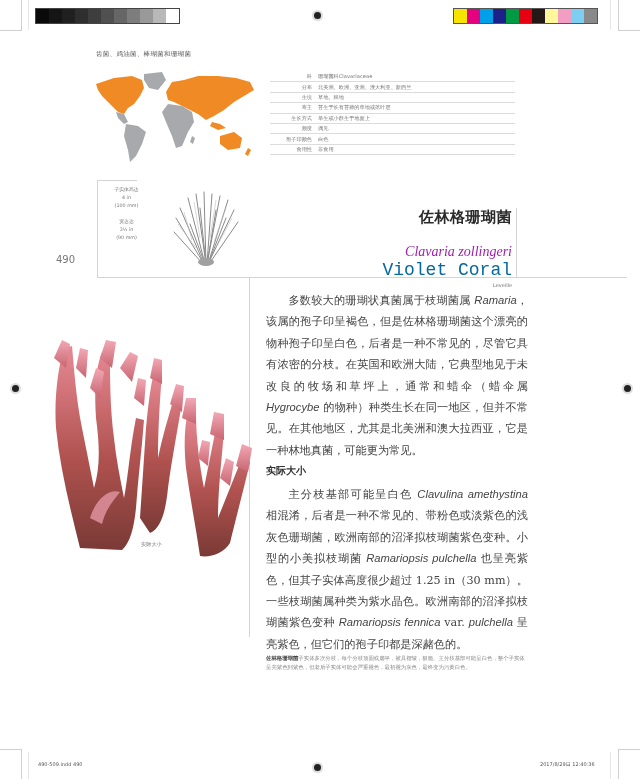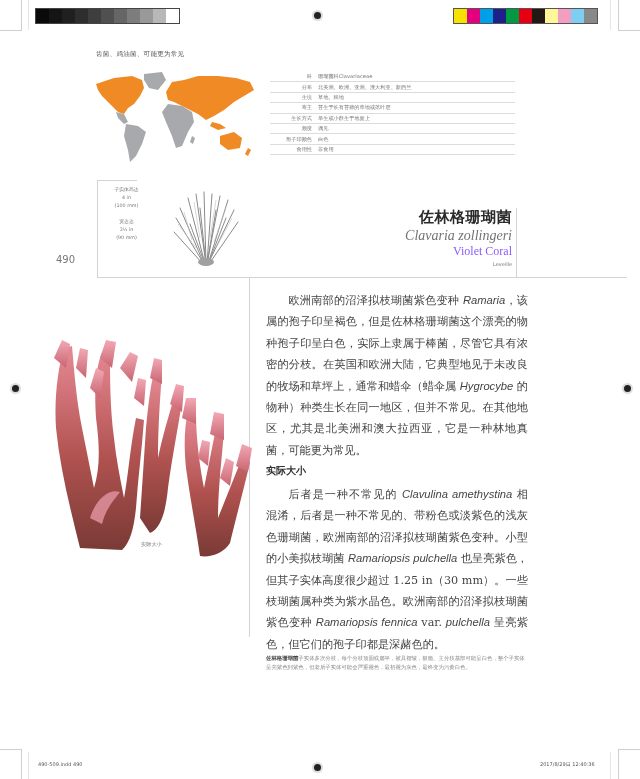--- a/index.html
+++ b/index.html
@@ -35,22 +35,22 @@
 
   
   .size-panel { left: 104px; top: 186px; width: 45px; text-align: center; font-family: "DejaVu Sans", sans-serif; font-size: 4.8px; color: #777; line-height: 8px; }
   .size-panel .gap { height: 8px; }
 
   .sketch { left: 170px; top: 188px; width: 72px; height: 80px; }
 
   
   .title-block { right: 128px; top: 208px; text-align: right; }
   .title-cn { font-size: 15px; font-weight: bold; color: #2a2a2a; font-family: "DejaVu Serif", serif; letter-spacing: 0.5px; }
-  .title-latin { font-size: 14px; font-style: italic; color: #737373; font-family: "Liberation Serif", serif; margin-top: 1px; }
-  .title-en { font-size: 12px; color: #8b5cf6; font-family: Liberation Serif, serif; }
+  .title-latin { font-size: 14px; font-style: italic; color: #a21caf; font-family: "Liberation Serif", serif; margin-top: 17px; }
+  .title-en { font-size: 18px; color: #0369a1; font-family: Liberation Mono, monospace; }
   .title-auth { font-size: 5px; color: #777; font-family: "DejaVu Sans", sans-serif; margin-top: 2px; }
 
   .page-num { left: 56px; top: 254px; font-family: "DejaVu Sans", sans-serif; font-size: 10px; color: #777; }
 
   
   .body-text { left: 266px; top: 290px; width: 262px; font-size: 11.2px; line-height: 21.4px; color: #444; text-align: justify; }
   .body-text p { margin: 0; text-indent: 2em; }
   .body-text i { font-family: Liberation Sans, sans-serif; }
   .subhead { left: 266px; top: 464px; font-size: 10px; font-weight: bold; color: #333; }
   .body-text2 { top: 484px; }
@@ -106,21 +106,21 @@
 <div class="abs crop-v" style="left:618px;top:0;height:30px"></div>
 <div class="abs crop-h" style="left:0;top:749px;width:22px"></div>
 <div class="abs crop-v" style="left:21px;top:749px;height:30px"></div>
 <div class="abs crop-h" style="left:618px;top:749px;width:22px"></div>
 <div class="abs crop-v" style="left:618px;top:749px;height:30px"></div>
 <div class="abs crop-v" style="left:28px;top:0;height:30px;background:#e6e6e6"></div>
 <div class="abs crop-v" style="left:610px;top:0;height:30px;background:#e6e6e6"></div>
 <div class="abs crop-v" style="left:28px;top:752px;height:27px;background:#e6e6e6"></div>
 <div class="abs crop-v" style="left:610px;top:752px;height:27px;background:#e6e6e6"></div>
 
-<div class="abs running-head">齿菌、鸡油菌、可能更为常见</div>
+<div class="abs running-head">齿菌、鸡油菌、棒瑚菌和珊瑚菌</div>
 
 <svg class="abs map" viewBox="0 0 170 100">
 
   <path d="M50 8 L68 6 L72 14 L64 24 L55 22 L50 14 Z" fill="#a7a9ac"></path>
 
   <path d="M2 18 L20 12 L38 10 L48 14 L50 22 L46 30 L40 38 L34 42 L30 48 L24 46 L16 38 L8 30 L4 24 Z" fill="#f08a24"></path>
 
   <path d="M22 46 L30 48 L34 56 L30 58 L24 52 Z" fill="#a7a9ac"></path>
 
   <path d="M32 58 L44 60 L52 66 L48 78 L42 90 L36 96 L34 84 L30 70 Z" fill="#a7a9ac"></path>
@@ -257,27 +257,27 @@
   <path d="M160 106 L164 84 L174 86 L174 112 Z" fill="url(#tip)"></path>
   <path d="M186 138 L192 116 L202 120 L198 144 Z" fill="url(#tip)"></path>
   <path d="M148 130 L152 112 L160 114 L158 138 Z" fill="url(#tip)"></path>
   <path d="M170 150 L176 130 L184 134 L180 158 Z" fill="url(#tip)"></path>
 
   <path d="M40 190 C46 170 60 160 70 164 C64 172 56 180 52 196 Z" fill="#d48690"></path>
 </svg>
 <div class="abs photo-label">实际大小</div>
 
 <div class="abs body-text">
-  <p><span>欧洲南部的沼泽拟枝瑚菌紫色变种 </span><i>Ramaria</i><span>，该属的孢子印呈褐色，但是佐林格珊瑚菌这个漂亮的物种孢子印呈白色，实际上隶属于棒菌，尽管它具有浓密的分枝。在英国和欧洲大陆，它典型地见于未改良的牧场和草坪上，通常和蜡伞（蜡伞属 </span><i>Hygrocybe</i><span> 的物种）种类生长在同一地区，但并不常见。在其他地区，尤其是北美洲和澳大拉西亚，它是一种林地真菌，可能更为常见。</span></p>
+  <p><span>多数较大的珊瑚状真菌属于枝瑚菌属 </span><i>Ramaria</i><span>，该属的孢子印呈褐色，但是佐林格珊瑚菌这个漂亮的物种孢子印呈白色，后者是一种不常见的，尽管它具有浓密的分枝。在英国和欧洲大陆，它典型地见于未改良的牧场和草坪上，通常和蜡伞（蜡伞属 </span><i>Hygrocybe</i><span> 的物种）种类生长在同一地区，但并不常见。在其他地区，尤其是北美洲和澳大拉西亚，它是一种林地真菌，可能更为常见。</span></p>
 </div>
 
 <div class="abs subhead">实际大小</div>
 
 <div class="abs body-text body-text2">
-  <p><span>后者是一种不常见的 </span><i>Clavulina amethystina</i><span> 相混淆，后者是一种不常见的、带粉色或淡紫色的浅灰色珊瑚菌，欧洲南部的沼泽拟枝瑚菌紫色变种。小型的小美拟枝瑚菌 </span><i>Ramariopsis pulchella</i><span> 也呈亮紫色，但其子实体高度很少超过 1.25 in（30 mm）。一些枝瑚菌属种类为紫水晶色。欧洲南部的沼泽拟枝瑚菌紫色变种 </span><i>Ramariopsis fennica</i><span> var. </span><i>pulchella</i><span> 呈亮紫色，但它们的孢子印都是深赭色的。</span></p>
+  <p><span>主分枝基部可能呈白色 </span><i>Clavulina amethystina</i><span> 相混淆，后者是一种不常见的、带粉色或淡紫色的浅灰色珊瑚菌，欧洲南部的沼泽拟枝瑚菌紫色变种。小型的小美拟枝瑚菌 </span><i>Ramariopsis pulchella</i><span> 也呈亮紫色，但其子实体高度很少超过 1.25 in（30 mm）。一些枝瑚菌属种类为紫水晶色。欧洲南部的沼泽拟枝瑚菌紫色变种 </span><i>Ramariopsis fennica</i><span> var. </span><i>pulchella</i><span> 呈亮紫色，但它们的孢子印都是深赭色的。</span></p>
 </div>
 
 <div class="abs caption">
   <b>佐林格珊瑚菌</b><span>子实体多次分枝，每个分枝顶圆或扁平，被具褶皱，极脆。主分枝基部可能呈白色，整个子实体呈亮紫色到紫色，但老后子实体可能会严重褪色，最初褪为灰色，最终变为污黄白色。</span>
 </div>
 
 <div class="abs footer-left">490-509.indd   490</div>
 <div class="abs footer-right">2017/8/29日   12:40:36</div>
 
 </body></html>

